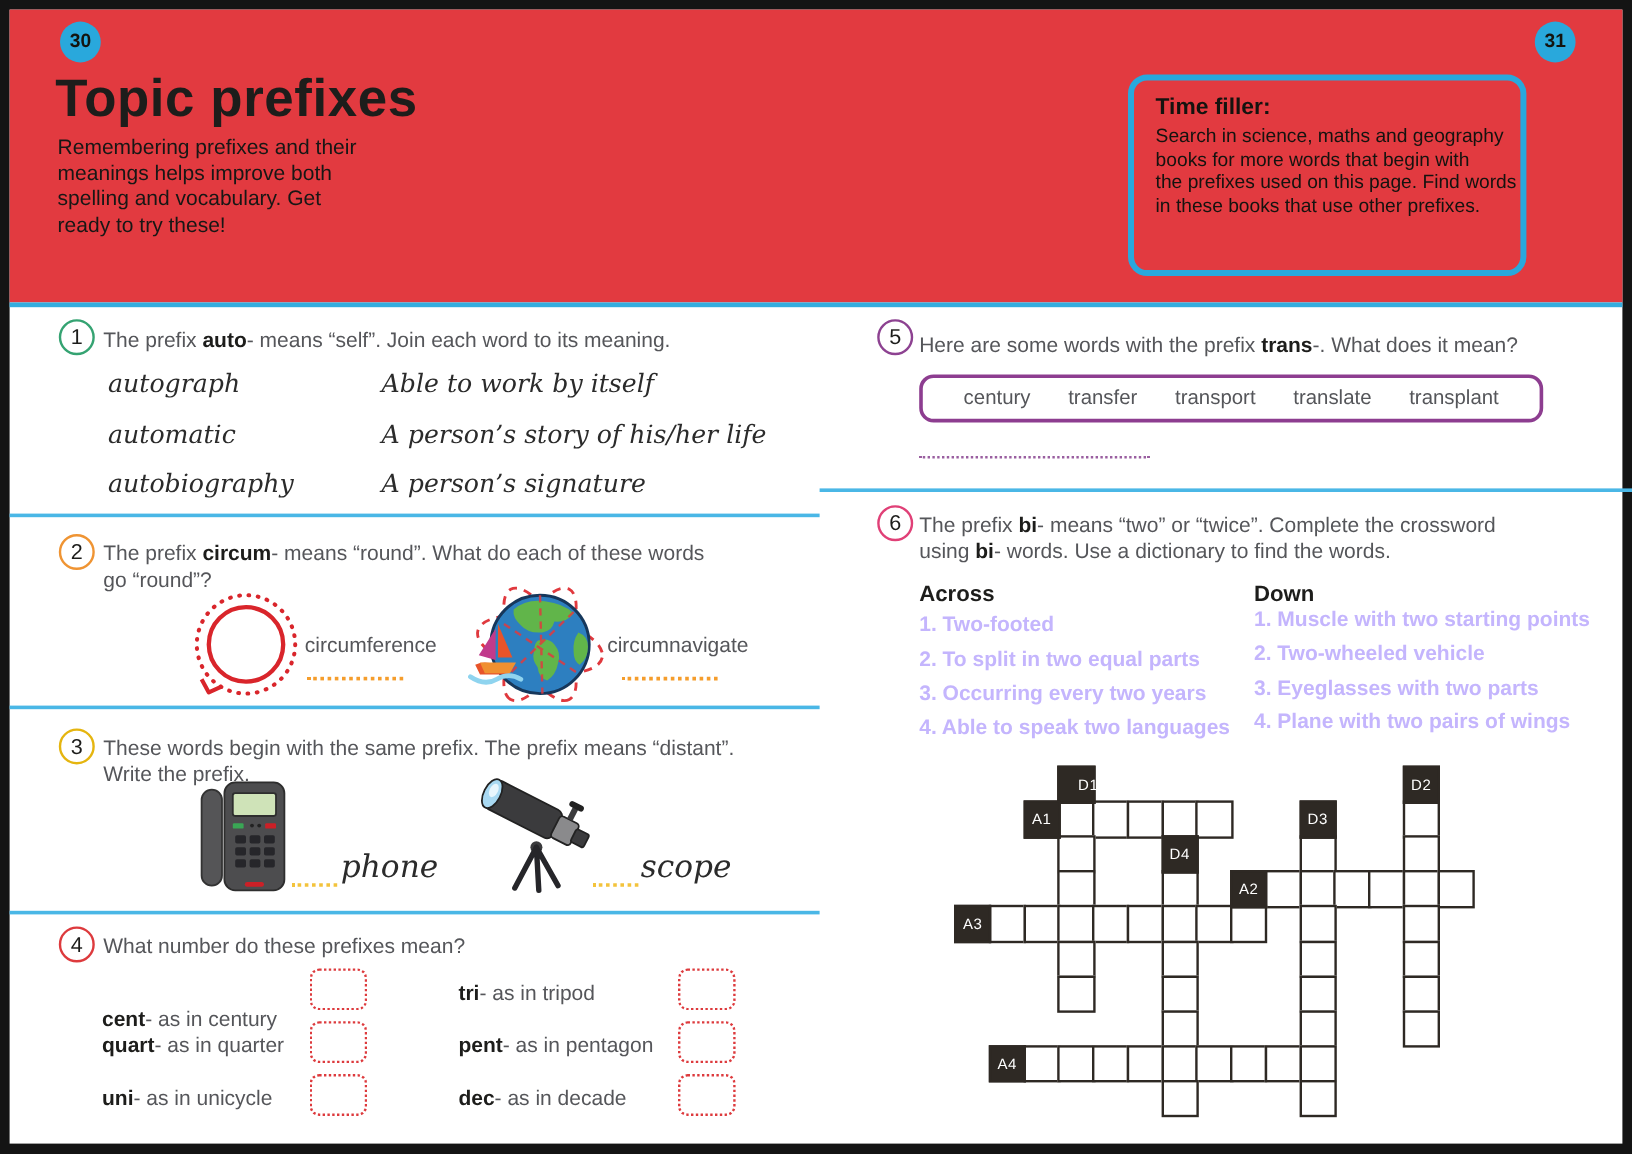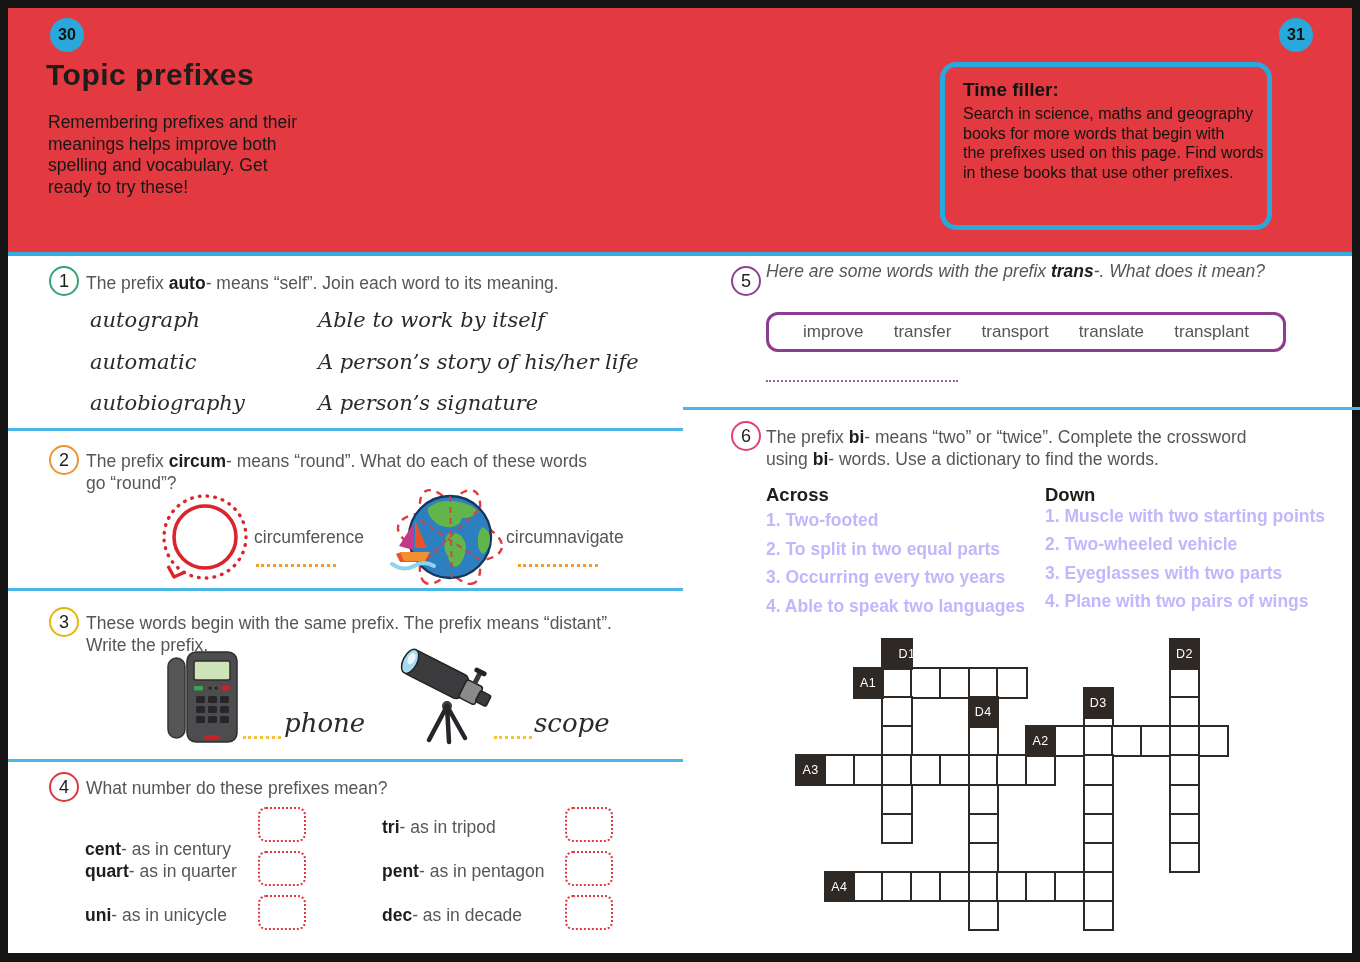--- a/index.html
+++ b/index.html
@@ -4,21 +4,21 @@
 <style>
   html,body{margin:0;padding:0;background:#111;}
   .screen{position:relative;width:1360px;height:962px;background:#141414;font-family:"Liberation Sans",sans-serif;overflow:hidden;}
   .page{position:absolute;left:8px;top:8px;right:8px;bottom:9px;background:#ffffff;}
   .abs{position:absolute;}
 
   
   .header{position:absolute;left:8px;top:8px;width:1344px;height:244px;background:#e23a40;}
   .badge{position:absolute;width:34px;height:34px;border-radius:50%;background:#29a8dc;color:#14140f;
          font-weight:bold;font-size:16px;display:flex;align-items:center;justify-content:center;}
-  .title{position:absolute;color:#1d1d1b;font-size:30px;font-weight:bold;letter-spacing:.5px;}
+  .title{position:absolute;color:#1d1d1b;font-size:44px;font-weight:bold;letter-spacing:.5px;}
   .intro{position:absolute;color:#171715;font-size:17.5px;line-height:21.5px;}
   .tfbox{position:absolute;border:5px solid #29a8dc;border-radius:16px;background:#e23a40;box-sizing:border-box;}
   .tf-title{color:#14130f;font-weight:bold;font-size:19px;margin:12px 0 3px 18px;}
   .tf-body{color:#14130f;font-size:16px;line-height:19.5px;margin-left:18px;}
 
   .cyanline{position:absolute;background:#35adde;height:4px;}
   .divline{position:absolute;background:#4ab7e6;height:3px;}
 
   
   .qcircle{position:absolute;width:30px;height:30px;border-radius:50%;border:2.5px solid;background:#fff;
@@ -176,23 +176,23 @@
   <div class="ansbox" style="left:258px;top:851px;"></div>
   <div class="instr" style="left:382px;top:860px;"><b>pent</b><span>- as in pentagon</span></div>
   <div class="ansbox" style="left:565px;top:851px;"></div>
 
   <div class="instr" style="left:85px;top:904px;"><b>uni</b><span>- as in unicycle</span></div>
   <div class="ansbox" style="left:258px;top:895px;"></div>
   <div class="instr" style="left:382px;top:904px;"><b>dec</b><span>- as in decade</span></div>
   <div class="ansbox" style="left:565px;top:895px;"></div>
 
   <div class="qcircle" style="left:731px;top:266px;border-color:#8d4291;">5</div>
-  <div class="instr" style="left:766px;top:260px;font-style:italic;"><span>Here are some words with the prefix </span><b>trans</b><span>-. What does it mean?</span></div>
+  <div class="instr" style="left:766px;top:276px;"><span>Here are some words with the prefix </span><b>trans</b><span>-. What does it mean?</span></div>
   <div class="wordbank" style="left:766px;top:312px;width:520px;height:40px;">
-    <span>improve</span>
+    <span>century</span>
     <span>transfer</span>
     <span>transport</span>
     <span>translate</span>
     <span>transplant</span>
   </div>
   <div class="dotline dotline-p" style="left:766px;top:362px;width:192px;height:18px;"></div>
 
   <div class="divline" style="left:683px;top:407px;width:677px;"></div>
 
   <div class="qcircle" style="left:731px;top:421px;border-color:#e04077;">6</div>
@@ -257,19 +257,19 @@
       <div class="cw-cell" style="left: 172.5px; top: 232.8px; width: 31.25px; height: 31.6px;"></div>
       <div class="cw-cell" style="left: 201.25px; top: 232.8px; width: 31.25px; height: 31.6px;"></div>
       <div class="cw-cell" style="left: 230px; top: 232.8px; width: 31.25px; height: 31.6px;"></div>
       <div class="cw-cell" style="left: 258.75px; top: 232.8px; width: 31.25px; height: 31.6px;"></div>
       <div class="cw-cell" style="left: 287.5px; top: 232.8px; width: 31.25px; height: 31.6px;"></div>
       <div class="cw-cell" style="left: 172.5px; top: 261.9px; width: 31.25px; height: 31.6px;"></div>
       <div class="cw-cell" style="left: 287.5px; top: 261.9px; width: 31.25px; height: 31.6px;"></div>
       <div class="cw-black" style="left: 86.25px; top: 0px; width: 31.25px; height: 31.6px; padding-left: 20px;">D1</div>
       <div class="cw-black" style="left: 373.75px; top: 0px; width: 31.25px; height: 31.6px;">D2</div>
       <div class="cw-black" style="left: 57.5px; top: 29.1px; width: 31.25px; height: 31.6px;">A1</div>
-      <div class="cw-black" style="left: 287.5px; top: 29.1px; width: 31.25px; height: 31.6px; margin-top: 20px;">D3</div>
+      <div class="cw-black" style="left: 287.5px; top: 29.1px; width: 31.25px; height: 31.6px;">D3</div>
       <div class="cw-black" style="left: 172.5px; top: 58.2px; width: 31.25px; height: 31.6px;">D4</div>
       <div class="cw-black" style="left: 230px; top: 87.3px; width: 31.25px; height: 31.6px;">A2</div>
       <div class="cw-black" style="left: 0px; top: 116.4px; width: 31.25px; height: 31.6px;">A3</div>
       <div class="cw-black" style="left: 28.75px; top: 232.8px; width: 31.25px; height: 31.6px;">A4</div>
     </div>
 </div>
 
 </body></html>

